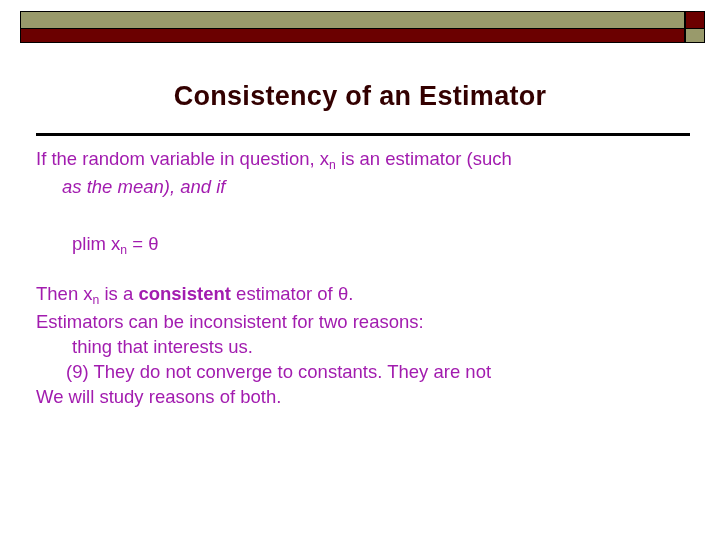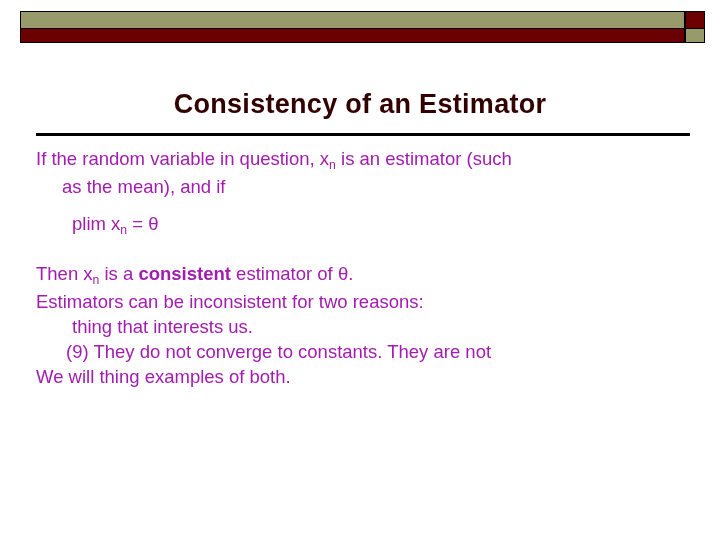--- a/index.html
+++ b/index.html
@@ -71,21 +71,21 @@
     background: #999a6b;
     border: 1px solid #000000;
     border-top: none;
     box-sizing: border-box;
   }
 
   
   .slide-title {
     position: absolute;
     left: 0;
-    top: 88px;
+    top: 80px;
     width: 720px;
     text-align: center;
     font-size: 27px;
     font-weight: bold;
     color: #330000;
     letter-spacing: 0.3px;
     line-height: 32px;
     white-space: nowrap;
   }
 
@@ -117,25 +117,26 @@
 
   
   .para-intro {
     text-indent: 0;
     padding-left: 0;
     width: 648px;
   }
   .para-intro .cont {
     display: block;
     padding-left: 26px;
+    font-style: italic;
   }
 
   .para-equation {
     padding-left: 36px;
-    margin-top: 12px;
+    margin-top: 32px;
     margin-bottom: 22px;
   }
 
   .para-line {
     white-space: nowrap;
   }
 
   .para-numbered {
     padding-left: 30px;
   }
@@ -189,17 +190,17 @@
     <div class="para para-line">Estimators can be inconsistent for two reasons:</div>
 
     <div class="para para-numbered">
       <span class="cont">thing that interests us.</span>
     </div>
 
     <div class="para para-numbered">
       <span>(9)  They do not converge to constants.  They are not</span>
     </div>
 
-    <div class="para para-line">We will thing examples of both.</div>
+    <div class="para para-line">We will study reasons of both.</div>
 
   </div>
 
 </div>
 
 </body></html>

